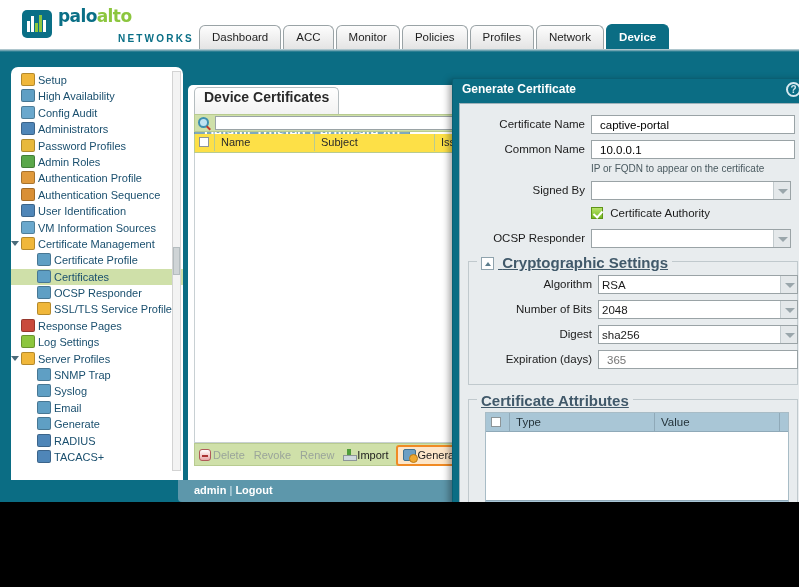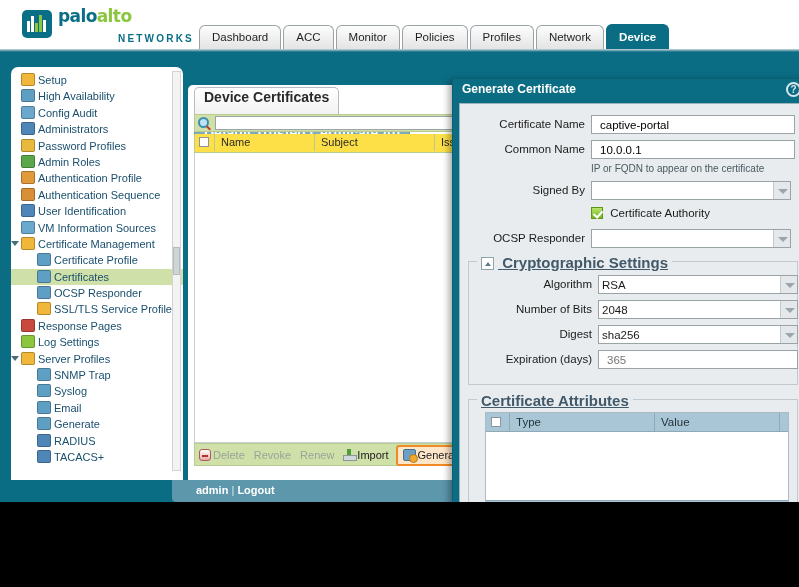--- a/index.html
+++ b/index.html
@@ -273,28 +273,28 @@
     margin-left: -2px;
   }
   .csb {
     position:absolute; right:2px; top:68px;
     width: 9px; height: 290px;
     background:#f3f3f3; border:1px solid #d3d3d3;
   }
 
   
   .statusbar {
-    position: absolute; left: 172px; top: 480px;
+    position: absolute; left: 178px; top: 480px;
     width: 300px; height: 22px;
     background: #5d97ab;
     border-radius: 0 0 4px 4px;
     color: #ffffff;
     font-size: 11px; font-weight: bold;
     line-height: 21px;
-    padding-left: 24px;
+    padding-left: 16px;
   }
   .statusbar .sep { color: #d6eaf2; font-weight: normal; }
   .statusbar a { color: #ffffff; text-decoration: none; cursor: pointer; }
 
   
   .modal {
     position: absolute; left: 452px; top: 78px;
     width: 360px; height: 509px;
     background: #0b6d84;
     border: 1px solid #0a5f73;

